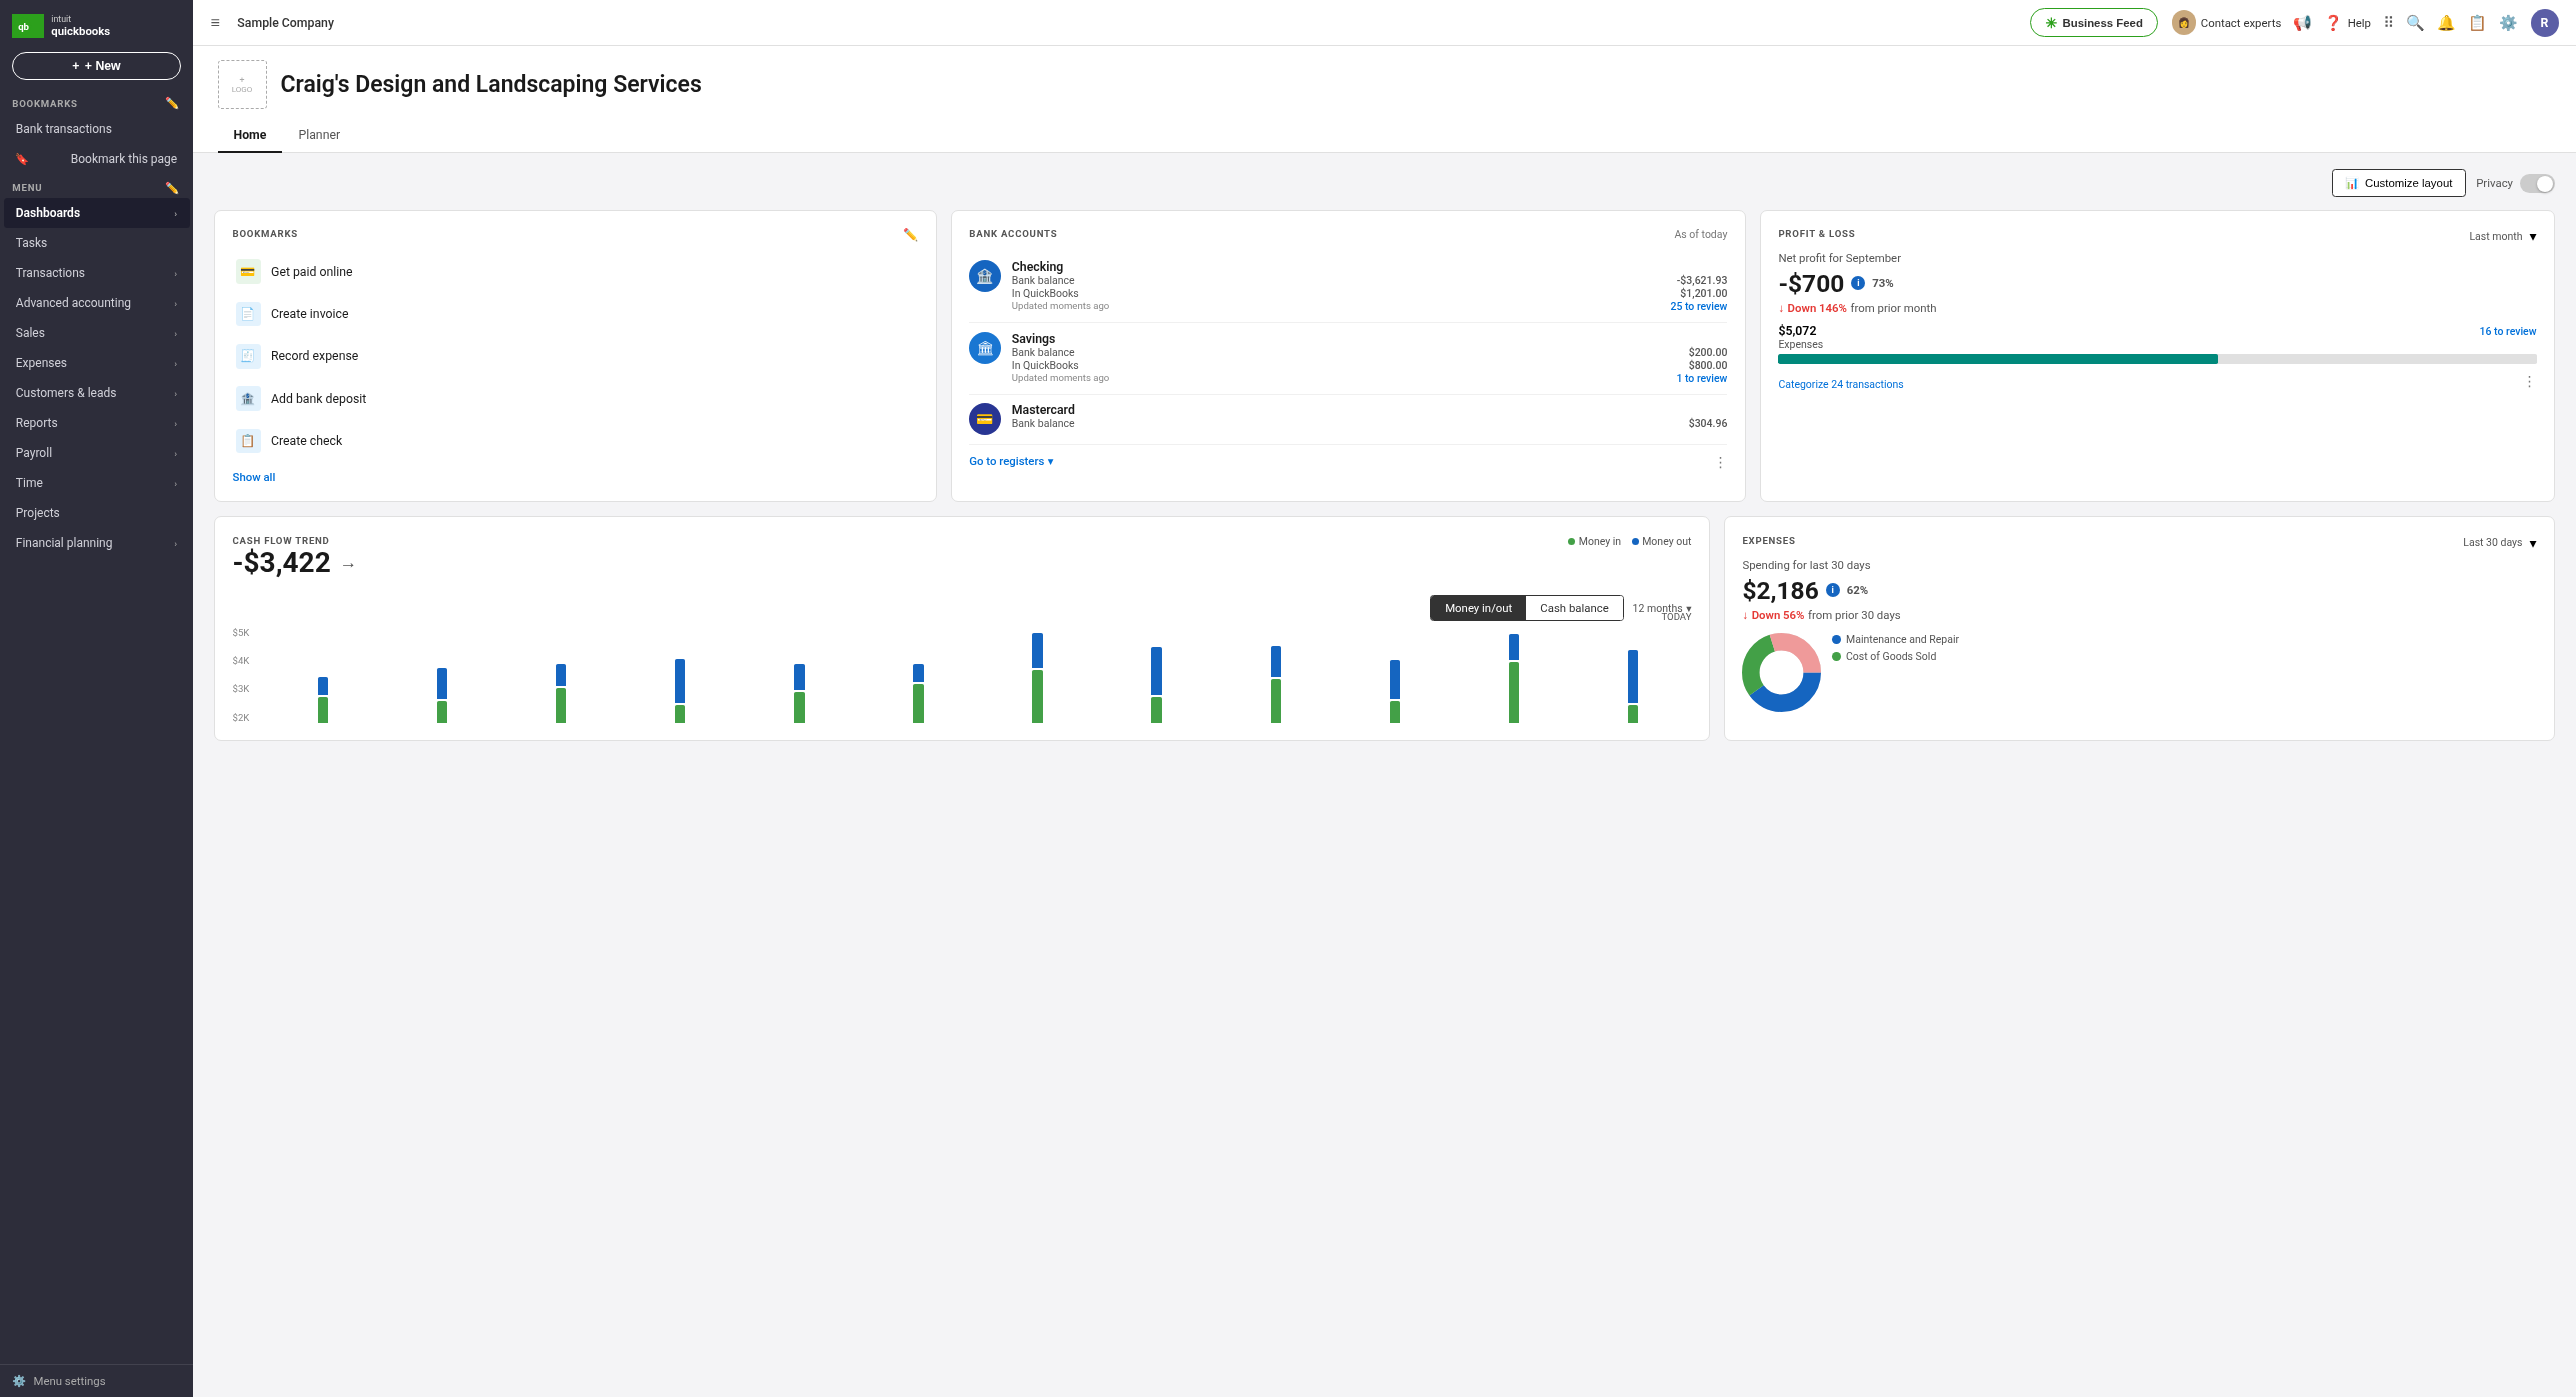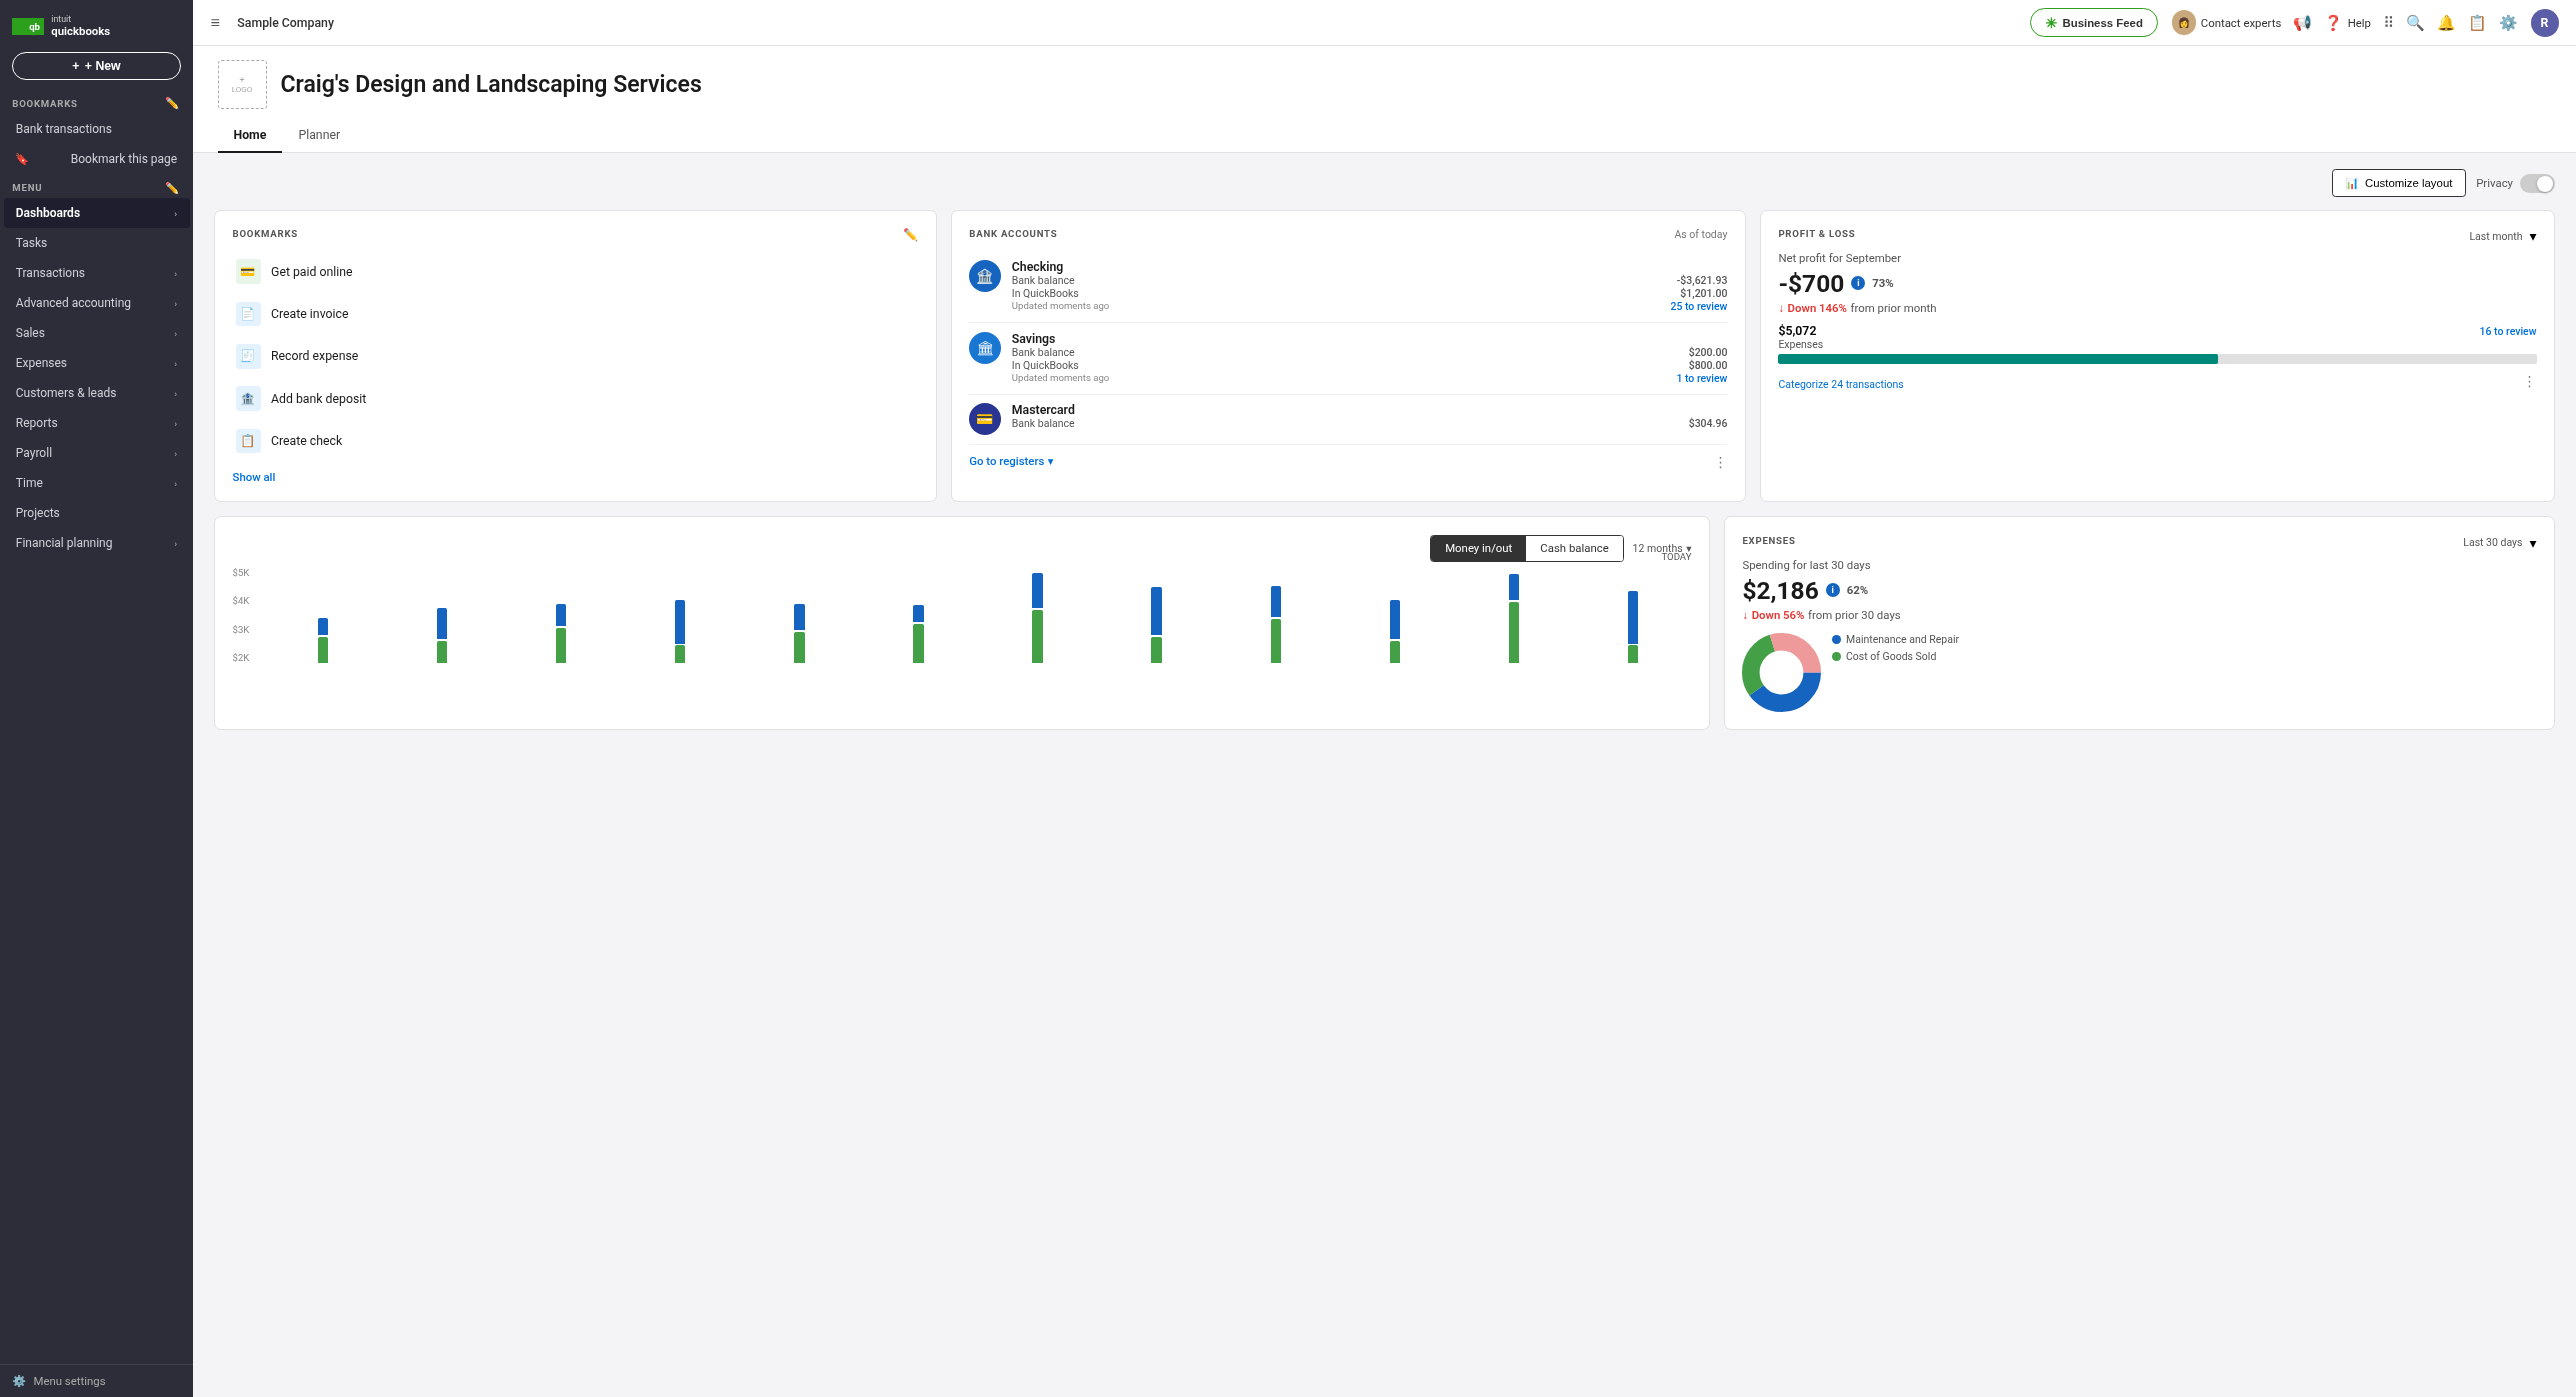--- a/index.html
+++ b/index.html
@@ -17,26 +17,26 @@
       height: 100vh;
     }
     .sidebar-logo {
       display: flex;
       align-items: center;
       padding: 14px 12.3px;
       gap: 7px;
     }
     .qb-logo {
       width: 32px;
-      height: 17px;
+      height: 24px;
       background: #2ca01c;
       border-radius: 0;
       display: flex;
       align-items: center;
-      justify-content: flex-end;
+      justify-content: flex-start;
       font-size: 10.5px;
       font-weight: bold;
       color: white;
     }
     .logo-text { font-size: 11.4px; font-weight: 600; line-height: 1.2; color: #fff; }
     .new-btn {
       margin: 0 12.3px 8.8px;
       border: 1.3px solid #fff;
       background: transparent;
       color: #fff;
@@ -555,20 +555,33 @@
           <div style="display:flex;justify-content:space-between;align-items:center;margin-top:5.3px;">
             <span class="categorize-link">Categorize 24 transactions</span>
             <span class="more-dots">⋮</span>
           </div>
         </div>
       </div>
 
       <div class="bottom-row">
 
         <div class="card">
+          <div class="cashflow-header">
+            <div>
+              <div class="cashflow-title">CASH FLOW TREND</div>
+              <div class="cashflow-amount">
+                <span>-$3,422</span>
+                <span class="arrow-right">→</span>
+              </div>
+            </div>
+            <div class="cashflow-legend">
+              <span><span class="legend-dot" style="background:#43a047;"></span><span>Money in</span></span>
+              <span><span class="legend-dot" style="background:#1565c0;"></span><span>Money out</span></span>
+            </div>
+          </div>
           <div class="cf-controls">
             <div class="toggle-group">
               <div class="toggle-option active">Money in/out</div>
               <div class="toggle-option">Cash balance</div>
             </div>
             <div class="period-select">
               <span>12 months</span>
               <span>▾</span>
             </div>
           </div>

